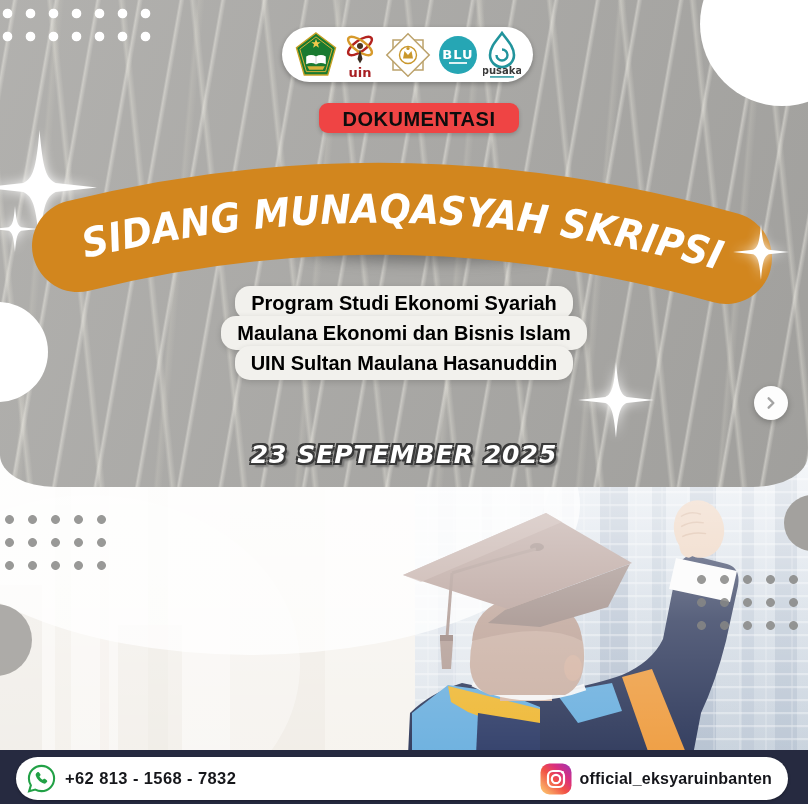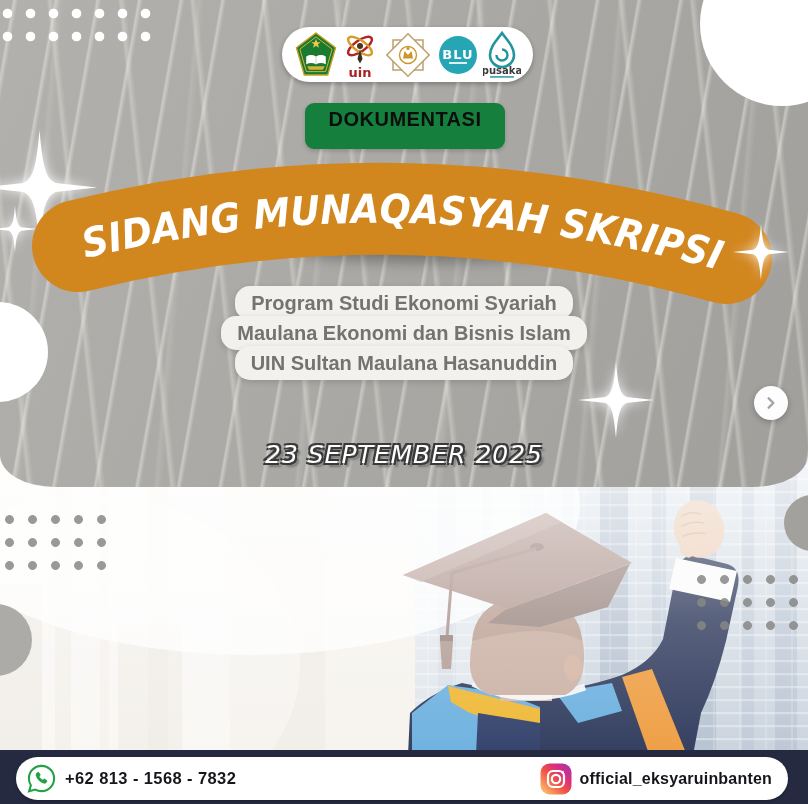--- a/index.html
+++ b/index.html
@@ -46,50 +46,50 @@
   
   .logos-bar{
     position:absolute;left:282px;top:27px;width:251px;height:55px;z-index:5;
     background:#fff;border-radius:28px;box-shadow:0 2px 5px rgba(0,0,0,.28);
     display:flex;align-items:center;justify-content:space-between;
     padding:0 12px;box-sizing:border-box;
   }
   .logos-bar svg{display:block;flex:0 0 auto;}
   
   .badge{
-    position:absolute;left:305px;top:103px;width:200px;height:46px;z-index:5;
-    background:#15803d;border-radius:9px;box-shadow:0 2px 4px rgba(0,0,0,.18);
+    position:absolute;left:319px;top:103px;width:200px;height:30px;z-index:5;
+    background:#ef4444;border-radius:9px;box-shadow:0 2px 4px rgba(0,0,0,.18);
     font:bold 20px/33px "Liberation Sans",sans-serif;color:#0d0d0d;
     text-align:center;letter-spacing:.5px;
   }
   
   .banner-shadow{
     position:absolute;left:295px;top:236px;width:270px;height:26px;z-index:3;
     background:rgba(50,50,50,.45);border-radius:50%;filter:blur(7px);
   }
   .banner{position:absolute;left:12px;top:142px;z-index:4;}
   .banner text{
     font-family:"DejaVu Sans",sans-serif;font-weight:bold;font-style:italic;
     font-size:40px;fill:#fff;
   }
   
   .info-box{
     position:absolute;left:204px;top:286px;width:400px;z-index:5;
     display:flex;flex-direction:column;align-items:center;
   }
   .info-line{
     background:#f2f1ed;border-radius:15px;padding:3px 16px;margin-top:-4px;
-    font:bold 20px/28px "Liberation Sans",sans-serif;color:#737373;
+    font:bold 20px/28px "Liberation Sans",sans-serif;color:#000000;
     white-space:nowrap;box-shadow:0 2px 6px rgba(0,0,0,.15);
   }
   .info-line:first-child{margin-top:0;}
   
   .event-date{
     position:absolute;left:0;top:440px;width:808px;z-index:5;text-align:center;
-    font-family:"DejaVu Sans",sans-serif;font-weight:normal;font-style:italic;
+    font-family:"DejaVu Sans",sans-serif;font-weight:bold;font-style:italic;
     font-size:25px;letter-spacing:1px;color:#ffffff;
     text-shadow:-2px -2px 0 #3a3a3a,2px -2px 0 #3a3a3a,-2px 2px 0 #3a3a3a,2px 2px 0 #3a3a3a,4px 4px 2px rgba(80,80,80,.55);
   }
   
   .next-btn{
     position:absolute;left:754px;top:386px;width:34px;height:34px;z-index:6;
     background:#fdfdfd;border:none;border-radius:50%;cursor:pointer;
     box-shadow:0 2px 6px rgba(0,0,0,.25);display:flex;align-items:center;justify-content:center;padding:0;
   }
   

